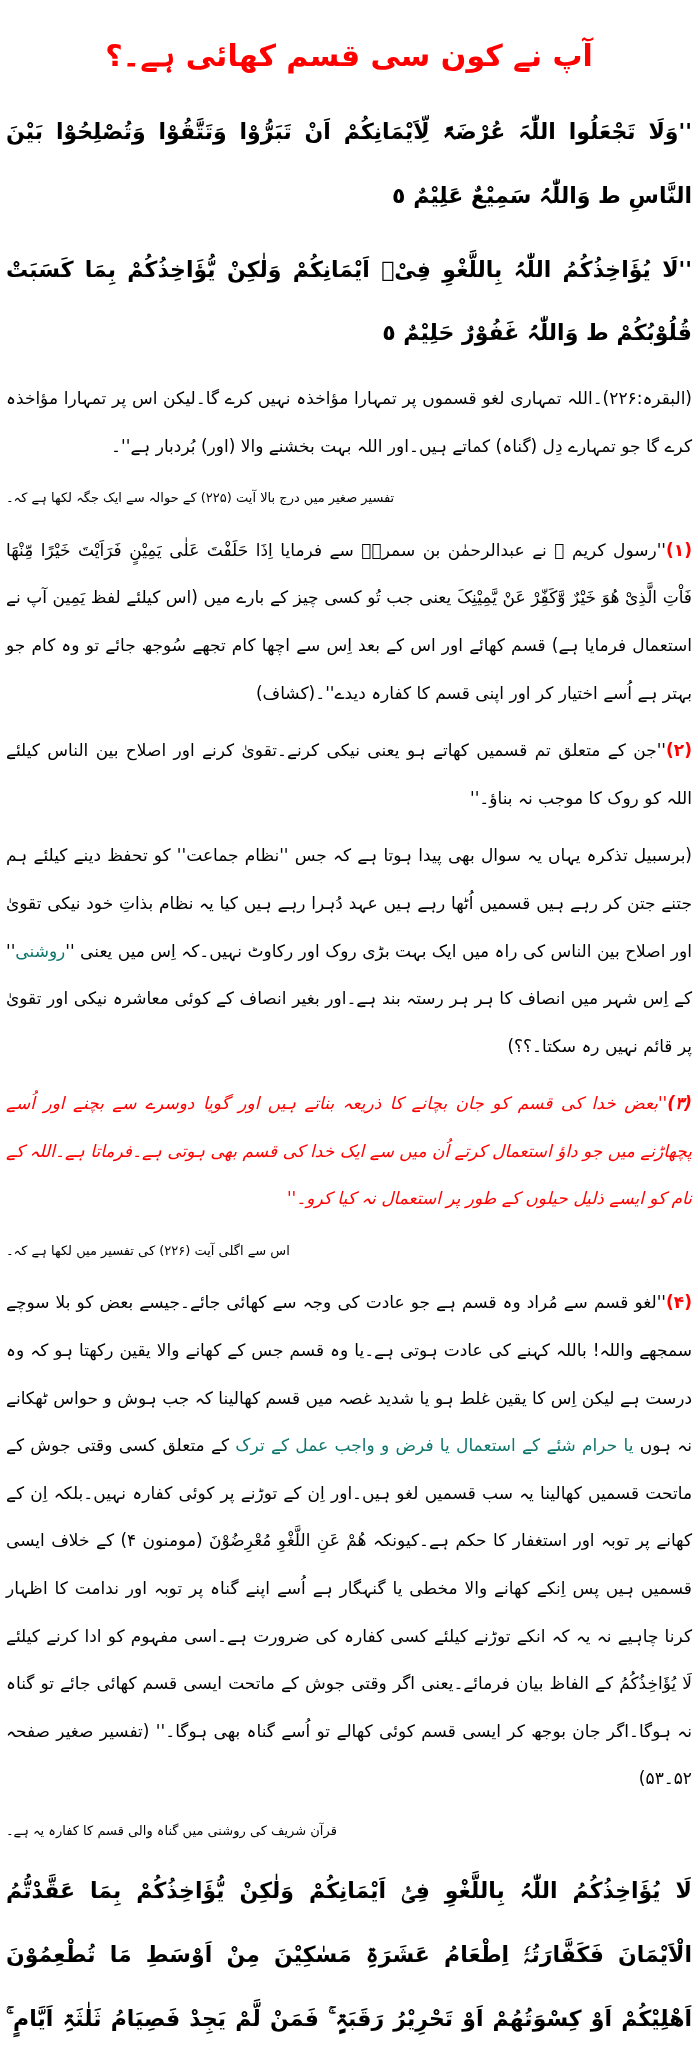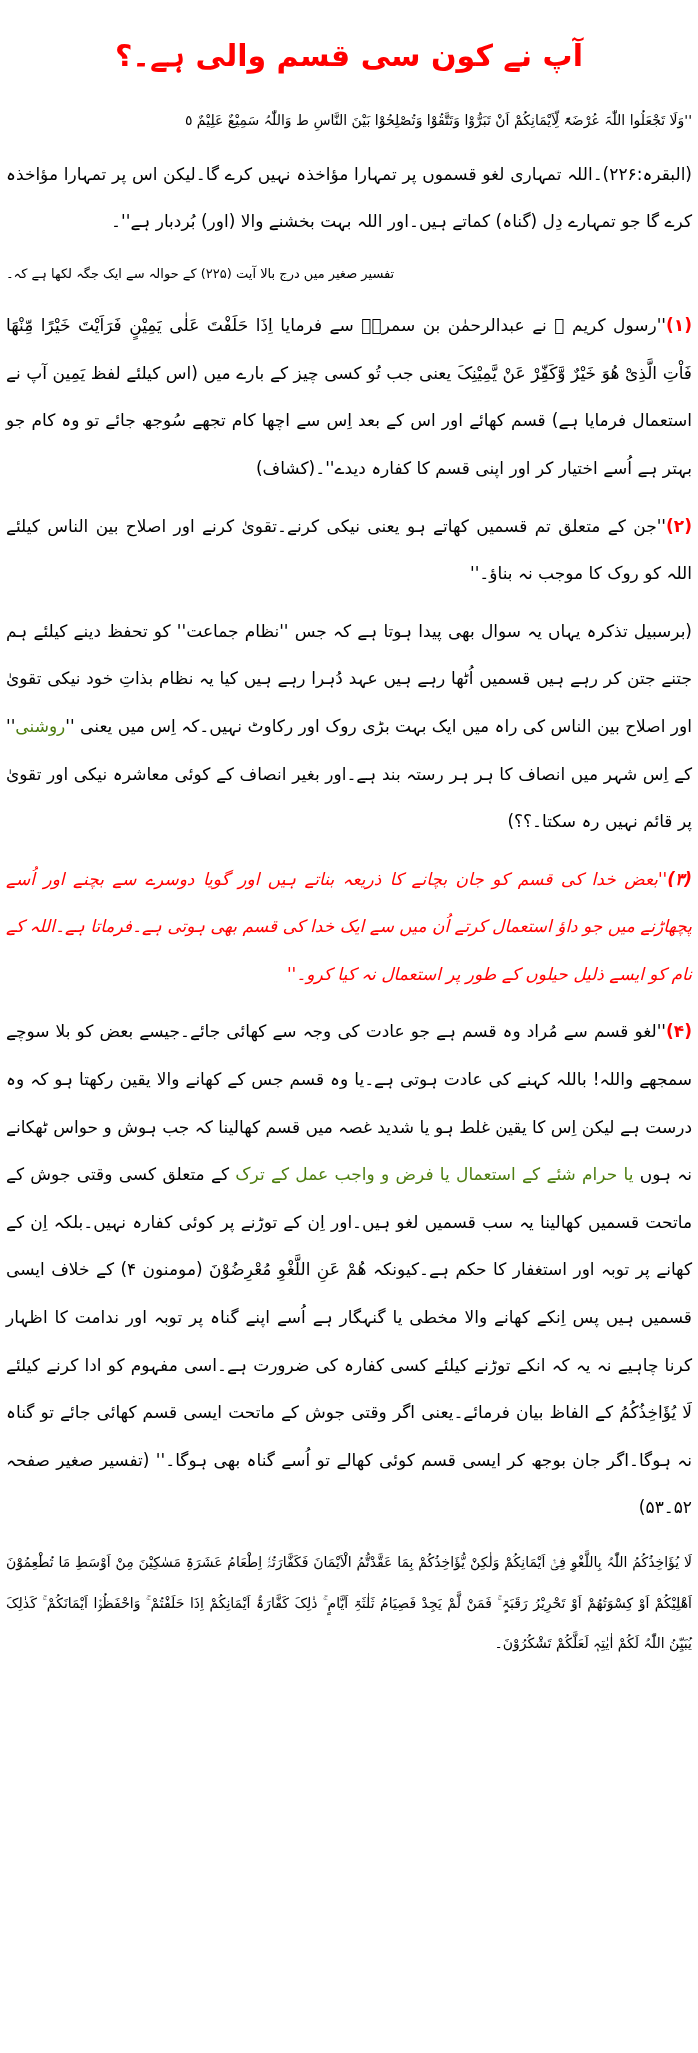--- a/index.html
+++ b/index.html
@@ -22,65 +22,68 @@
   }
   .title {
     text-align: center;
     color: #ff0000;
     font-size: 30px;
     font-weight: bold;
     line-height: 1.6;
     margin: 18px 0 20px 0;
   }
   .verse {
-    font-weight: normal;
-    font-size: 14px;
+    font-weight: bold;
+    font-size: 22px;
     text-align: justify;
     line-height: 2.9;
     margin: 10px 0;
   }
   .para {
     font-size: 17px;
     text-align: justify;
     line-height: 2.8;
     margin: 10px 0;
   }
   .note {
     font-size: 13px;
     text-align: left;
     line-height: 2.8;
     margin: 8px 0;
   }
   .num-red { color: #ff0000; font-weight: bold; }
-  .inline-red { color: #4d7c0f; }
+  .inline-red { color: #0f766e; }
   .red-item { color: #ff0000; font-style: italic; }
 </style>
 </head>
 <body>
 
 <div class="page">
 
 
-  <h1 class="title">آپ نے کون سی قسم والی ہے۔؟</h1>
+  <h1 class="title">آپ نے کون سی قسم کھائی ہے۔؟</h1>
 
   <p class="verse">''وَلَا تَجْعَلُوا اللّٰہَ عُرْضَۃً لِّاَیْمَانِکُمْ اَنْ تَبَرُّوْا وَتَتَّقُوْا وَتُصْلِحُوْا بَیْنَ النَّاسِ ط وَاللّٰہُ سَمِیْعٌ عَلِیْمٌ ٥</p>
 
 
+  <p class="verse">''لَا یُؤَاخِذُکُمُ اللّٰہُ بِاللَّغْوِ فِیْۤ اَیْمَانِکُمْ وَلٰکِنْ یُّؤَاخِذُکُمْ بِمَا کَسَبَتْ قُلُوْبُکُمْ ط وَاللّٰہُ غَفُوْرٌ حَلِیْمٌ ٥</p>
 
   <p class="para">(البقرہ:۲۲۶)۔اللہ تمہاری لغو قسموں پر تمہارا مؤاخذہ نہیں کرے گا۔لیکن اس پر تمہارا مؤاخذہ کرے گا جو تمہارے دِل (گناہ) کماتے ہیں۔اور اللہ بہت بخشنے والا (اور) بُردبار ہے''۔</p>
 
   <p class="note">تفسیر صغیر میں درج بالا آیت (۲۲۵) کے حوالہ سے ایک جگہ لکھا ہے کہ۔</p>
 
   <p class="para"><span class="num-red">(۱)</span><span>''رسول کریم ﷺ نے عبدالرحمٰن بن سمرہؓ سے فرمایا اِذَا حَلَفْتَ عَلٰی یَمِیْنٍ فَرَاَیْتَ خَیْرًا مِّنْھَا فَاْتِ الَّذِیْ ھُوَ خَیْرٌ وَّکَفِّرْ عَنْ یَّمِیْنِکَ یعنی جب تُو کسی چیز کے بارے میں (اس کیلئے لفظ یَمِین آپ نے استعمال فرمایا ہے) قسم کھائے اور اس کے بعد اِس سے اچھا کام تجھے سُوجھ جائے تو وہ کام جو بہتر ہے اُسے اختیار کر اور اپنی قسم کا کفارہ دیدے''۔(کشاف)</span></p>
 
   <p class="para"><span class="num-red">(۲)</span><span>''جن کے متعلق تم قسمیں کھاتے ہو یعنی نیکی کرنے۔تقویٰ کرنے اور اصلاح بین الناس کیلئے اللہ کو روک کا موجب نہ بناؤ۔''</span></p>
 
   <p class="para"><span>(برسبیل تذکرہ یہاں یہ سوال بھی پیدا ہوتا ہے کہ جس ''نظام جماعت'' کو تحفظ دینے کیلئے ہم جتنے جتن کر رہے ہیں قسمیں اُٹھا رہے ہیں عہد دُہرا رہے ہیں کیا یہ نظام بذاتِ خود نیکی تقویٰ اور اصلاح بین الناس کی راہ میں ایک بہت بڑی روک اور رکاوٹ نہیں۔کہ اِس میں یعنی ''</span><span class="inline-red">روشنی</span><span>'' کے اِس شہر میں انصاف کا ہر ہر رستہ بند ہے۔اور بغیر انصاف کے کوئی معاشرہ نیکی اور تقویٰ پر قائم نہیں رہ سکتا۔؟؟)</span></p>
 
   <p class="para red-item"><span class="num-red">(۳)</span><span>''بعض خدا کی قسم کو جان بچانے کا ذریعہ بناتے ہیں اور گویا دوسرے سے بچنے اور اُسے پچھاڑنے میں جو داؤ استعمال کرتے اُن میں سے ایک خدا کی قسم بھی ہوتی ہے۔فرماتا ہے۔اللہ کے نام کو ایسے ذلیل حیلوں کے طور پر استعمال نہ کیا کرو۔''</span></p>
 
+  <p class="note">اس سے اگلی آیت (۲۲۶) کی تفسیر میں لکھا ہے کہ۔</p>
 
   <p class="para"><span class="num-red">(۴)</span><span>''لغو قسم سے مُراد وہ قسم ہے جو عادت کی وجہ سے کھائی جائے۔جیسے بعض کو بلا سوچے سمجھے واللہ! باللہ کہنے کی عادت ہوتی ہے۔یا وہ قسم جس کے کھانے والا یقین رکھتا ہو کہ وہ درست ہے لیکن اِس کا یقین غلط ہو یا شدید غصہ میں قسم کھالینا کہ جب ہوش و حواس ٹھکانے نہ ہوں </span><span class="inline-red">یا حرام شئے کے استعمال یا فرض و واجب عمل کے ترک</span><span> کے متعلق کسی وقتی جوش کے ماتحت قسمیں کھالینا یہ سب قسمیں لغو ہیں۔اور اِن کے توڑنے پر کوئی کفارہ نہیں۔بلکہ اِن کے کھانے پر توبہ اور استغفار کا حکم ہے۔کیونکہ ھُمْ عَنِ اللَّغْوِ مُعْرِضُوْنَ (مومنون ۴) کے خلاف ایسی قسمیں ہیں پس اِنکے کھانے والا مخطی یا گنہگار ہے اُسے اپنے گناہ پر توبہ اور ندامت کا اظہار کرنا چاہیے نہ یہ کہ انکے توڑنے کیلئے کسی کفارہ کی ضرورت ہے۔اسی مفہوم کو ادا کرنے کیلئے لَا یُؤَاخِذُکُمُ کے الفاظ بیان فرمائے۔یعنی اگر وقتی جوش کے ماتحت ایسی قسم کھائی جائے تو گناہ نہ ہوگا۔اگر جان بوجھ کر ایسی قسم کوئی کھالے تو اُسے گناہ بھی ہوگا۔'' (تفسیر صغیر صفحہ ۵۲۔۵۳)</span></p>
 
+  <p class="note">قرآن شریف کی روشنی میں گناہ والی قسم کا کفارہ یہ ہے۔</p>
 
   <p class="verse">لَا یُؤَاخِذُکُمُ اللّٰہُ بِاللَّغْوِ فِیْۤ اَیْمَانِکُمْ وَلٰکِنْ یُّؤَاخِذُکُمْ بِمَا عَقَّدْتُّمُ الْاَیْمَانَ فَکَفَّارَتُہٗۤ اِطْعَامُ عَشَرَۃِ مَسٰکِیْنَ مِنْ اَوْسَطِ مَا تُطْعِمُوْنَ اَھْلِیْکُمْ اَوْ کِسْوَتُھُمْ اَوْ تَحْرِیْرُ رَقَبَۃٍ ۚ فَمَنْ لَّمْ یَجِدْ فَصِیَامُ ثَلٰثَۃِ اَیَّامٍ ۚ ذٰلِکَ کَفَّارَۃُ اَیْمَانِکُمْ اِذَا حَلَفْتُمْ ۚ وَاحْفَظُوْۤا اَیْمَانَکُمْ ۚ کَذٰلِکَ یُبَیِّنُ اللّٰہُ لَکُمْ اٰیٰتِہٖ لَعَلَّکُمْ تَشْکُرُوْنَ۔</p>
 
 </div>
 
 </body></html>

